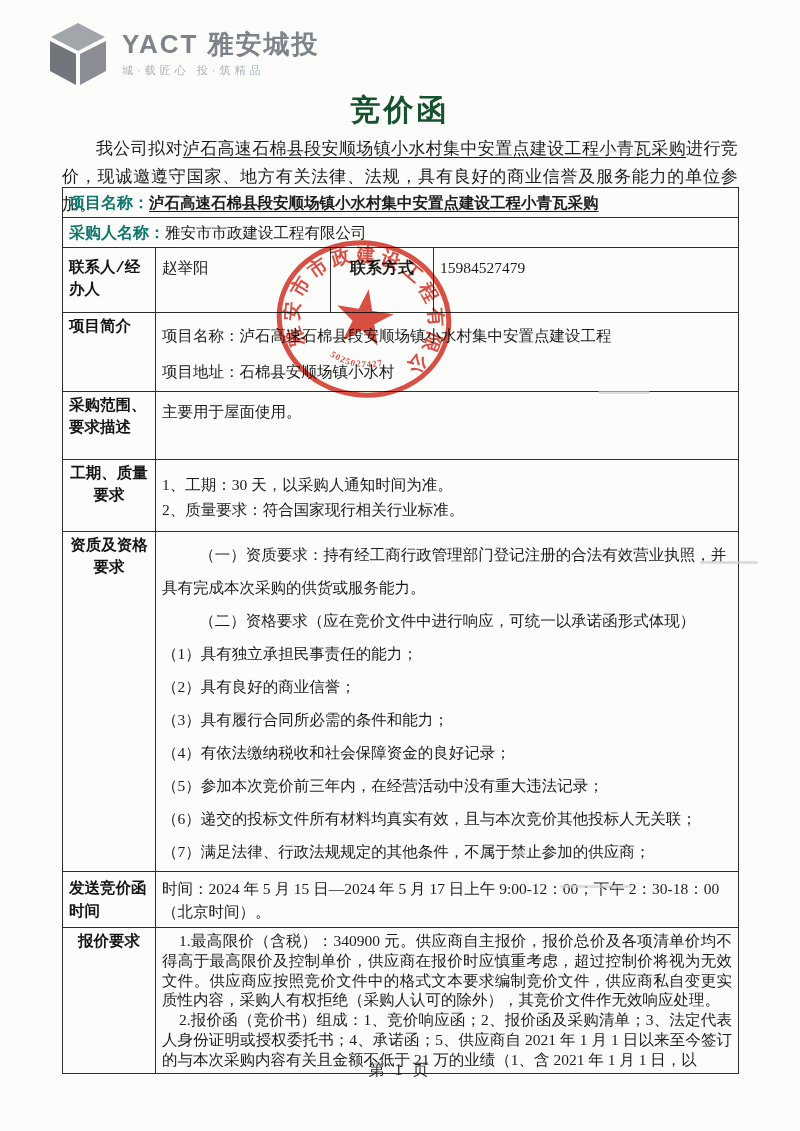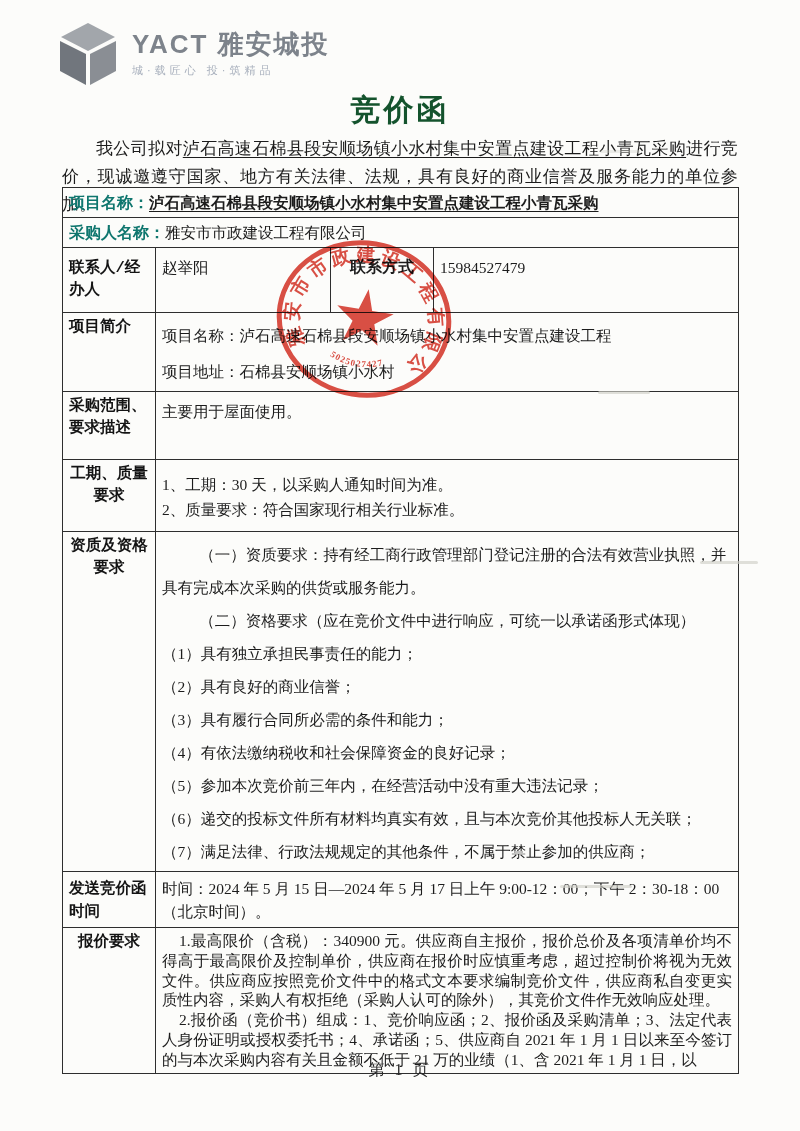--- a/index.html
+++ b/index.html
@@ -2,21 +2,21 @@
 <html><head>
 <meta charset="utf-8">
 <style>
   html,body{margin:0;padding:0;}
   body{
     width:800px;height:1131px;position:relative;
     background:#fcfcfa;color:#1c1c1c;overflow:hidden;
     font-family:"Liberation Serif","DejaVu Serif",serif;
   }
   
-  .logo{position:absolute;left:58px;top:22px;display:flex;align-items:flex-start;gap:14px;}
+  .logo{position:absolute;left:48px;top:22px;display:flex;align-items:flex-start;gap:14px;}
   .logo-cube{width:60px;height:64px;flex:0 0 auto;}
   .logo-txt{padding-top:8px;}
   .logo-brand{
     font-family:"Liberation Sans","DejaVu Sans",sans-serif;
     font-size:26px;font-weight:bold;color:#7d838b;letter-spacing:2px;line-height:28px;
   }
   .logo-tag{
     font-family:"Liberation Sans","DejaVu Sans",sans-serif;
     font-size:11px;color:#a7afbc;letter-spacing:4px;margin-top:5px;
   }
@@ -46,21 +46,21 @@
   }
   td.lbl-cell{
     font-family:Liberation Mono, monospace;
     font-weight:bold;font-size:16px;line-height:34px;color:#141414;padding:4px 4px 0 7px;
   }
   td.lbl-center{text-align:center;vertical-align:middle;}
   td.val{padding-left:9px;}
   .bold-u{font-weight:bold;text-decoration:underline;text-underline-offset:3px;}
   tr.r1 td,tr.r2 td{vertical-align:middle;line-height:20px;}
   tr.r3 td{padding-top:9px;}
-  tr.r3 td.method{font-family:Liberation Mono, monospace;font-weight:bold;font-size:16px;text-align:center;}
+  tr.r3 td.method{font-family:Liberation Sans, sans-serif;font-weight:bold;font-size:16px;text-align:center;}
   tr.r4 td.val div{line-height:33px;padding-top:3px;}
   tr.r5 td.val{padding-top:9px;}
   tr.r6 td.val div{line-height:25px;padding-top:9px;}
   tr.r6 td.val div + div{padding-top:0;}
   tr.r7 td.val{padding-top:6px;}
   tr.r7 td.val div{line-height:33px;}
   tr.r7 td.val div.ind{text-indent:2.4em;}
   tr.r8 td.lbl-cell{line-height:23px;padding-top:6px;}
   tr.r8 td.val{padding-top:5px;line-height:23px;}
   tr.r9 td.val{padding-top:3px;}

